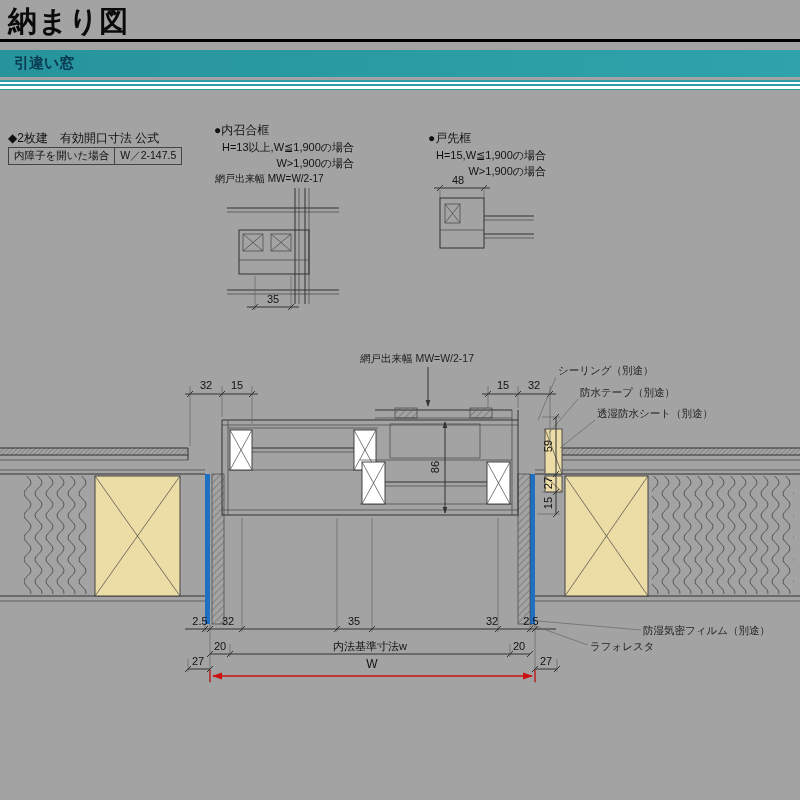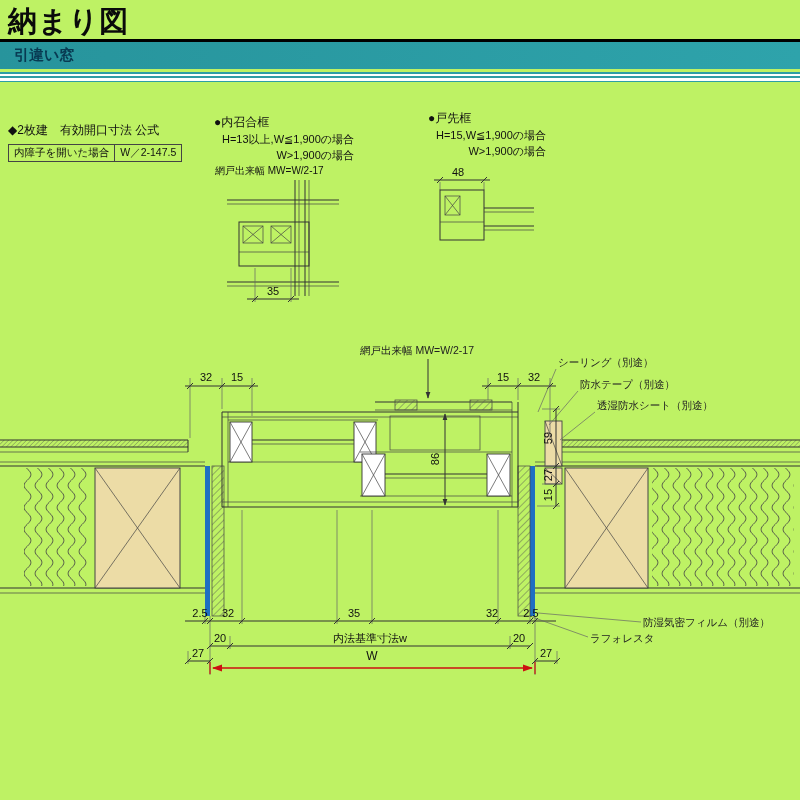--- a/index.html
+++ b/index.html
@@ -1,33 +1,33 @@
 <!DOCTYPE html>
 <html><head>
 <meta charset="utf-8">
 <style>
   html,body{margin:0;padding:0;}
   body{
     width:800px;height:800px;background:#fff;overflow:hidden;
     font-family:"Liberation Sans","DejaVu Sans",sans-serif;color:#111;
   }
-  .page{position:relative;width:800px;height:800px;background:#bef264;}
+  .page{position:relative;width:800px;height:800px;background:#a3a3a3;}
   .header{padding:4px 8px 0 8px;}
   .page-title{margin:0;font-size:29px;line-height:34px;font-weight:900;letter-spacing:1px;color:#0a0a0a;}
   .title-rule{height:3px;background:#000;margin-top:1px;}
-  .banner{margin-top:0;height:27px;background:linear-gradient(90deg,#27949c,#2ea3ab);
+  .banner{margin-top:8px;height:27px;background:linear-gradient(90deg,#27949c,#2ea3ab);
     display:flex;align-items:center;padding-left:14px;box-sizing:border-box;}
   .banner-label{font-size:15px;font-weight:bold;color:#083a52;}
   .banner-stripes{margin-top:3px;height:10px;
     background:repeating-linear-gradient(to bottom,#2e9ea6 0 1.6px,#ffffff 1.6px 4.4px);}
   .content{position:relative;width:800px;height:714px;}
   .abs{position:absolute;}
   .blk-heading{margin:0;font-size:12px;font-weight:normal;color:#111;}
   .cond{margin:1px 0 0 8px;font-size:11px;color:#111;text-align:right;}
-  .formula-table{border-collapse:collapse;margin-top:5px;}
+  .formula-table{border-collapse:collapse;}
   .formula-table td{border:1px solid #444;font-size:10.5px;padding:1px 5px;white-space:nowrap;color:#111;}
   svg text{font-family:"Liberation Sans","DejaVu Sans",sans-serif;}
   .dim{font-size:11px;fill:#111;}
   .dim-s{font-size:10px;fill:#111;}
   .lbl{font-size:10.5px;fill:#222;}
   .thin{stroke:#666;stroke-width:0.7;}
   .dl{stroke:#333;stroke-width:1;}
   .tick{stroke:#333;stroke-width:1;}
   .draw{stroke:#333;stroke-width:1;fill:none;}
   .draw-t{stroke:#444;stroke-width:0.7;fill:none;}
@@ -89,21 +89,21 @@
       <g>
         <line x1="42" y1="104" x2="42" y2="138" class="thin"></line>
         <line x1="78" y1="104" x2="78" y2="138" class="thin"></line>
         <line x1="34" y1="135" x2="86" y2="135" class="dl"></line>
         <line x1="39" y1="138" x2="45" y2="132" class="tick"></line>
         <line x1="75" y1="138" x2="81" y2="132" class="tick"></line>
         <text x="60" y="131" text-anchor="middle" class="dim">35</text>
       </g>
     </svg>
 
-    <div class="abs" style="left:428px;top:28px;">
+    <div class="abs" style="left:428px;top:40px;">
       <p class="blk-heading">●戸先框</p>
       <p class="cond">H=15,W≦1,900の場合</p>
       <p class="cond">W&gt;1,900の場合</p>
     </div>
 
     <svg class="abs" style="left:428px;top:82px;" width="115" height="95" viewBox="0 0 115 95">
       <g>
         <line x1="12" y1="18" x2="12" y2="26" class="thin"></line>
         <line x1="56" y1="18" x2="56" y2="26" class="thin"></line>
         <line x1="6" y1="16" x2="62" y2="16" class="dl"></line>

